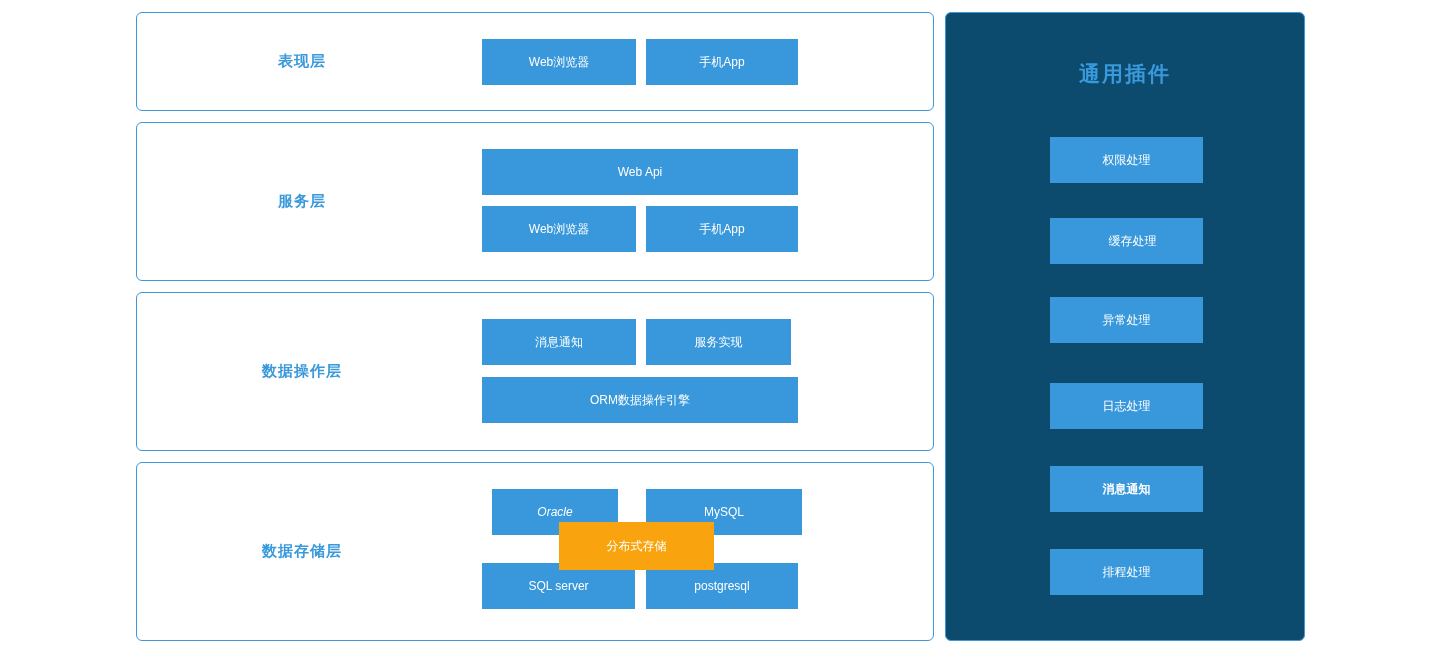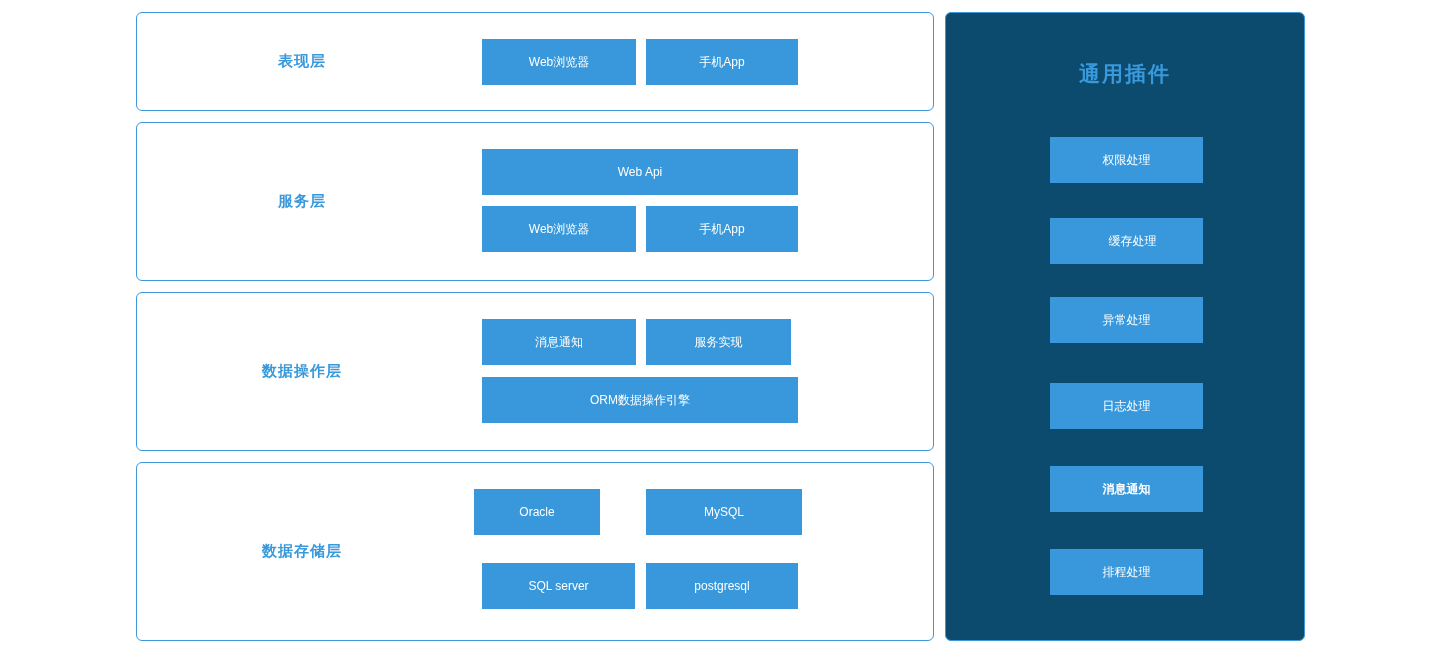--- a/index.html
+++ b/index.html
@@ -85,24 +85,25 @@
 
   <section class="layer-box" style="top:292px;height:159px;">
     <div class="layer-title">数据操作层</div>
     <div class="node" style="left:345px;top:26px;width:154px;">消息通知</div>
     <div class="node" style="left:509px;top:26px;width:145px;">服务实现</div>
     <div class="node" style="left:345px;top:84px;width:316px;">ORM数据操作引擎</div>
   </section>
 
   <section class="layer-box" style="top:462px;height:179px;">
     <div class="layer-title">数据存储层</div>
-    <div class="node" style="left:337px;top:26px;width:126px;">Oracle</div>
+    <div class="node" style="left:355px;top:26px;width:126px;font-style:italic;">Oracle</div>
     <div class="node" style="left:509px;top:26px;width:156px;">MySQL</div>
     <div class="node" style="left:345px;top:100px;width:153px;">SQL server</div>
     <div class="node" style="left:509px;top:100px;width:152px;">postgresql</div>
+    <div class="node orange" style="left:422px;top:59px;width:155px;">分布式存储</div>
   </section>
 
   <aside class="panel">
     <div class="panel-title">通用插件</div>
     <div class="node" style="top:124px;">权限处理</div>
     <div class="node" style="top:205px;padding-left:12px;">缓存处理</div>
     <div class="node" style="top:284px;">异常处理</div>
     <div class="node" style="top:370px;">日志处理</div>
     <div class="node" style="top:453px;font-weight:bold;">消息通知</div>
     <div class="node" style="top:536px;text-align:right;">排程处理</div>

